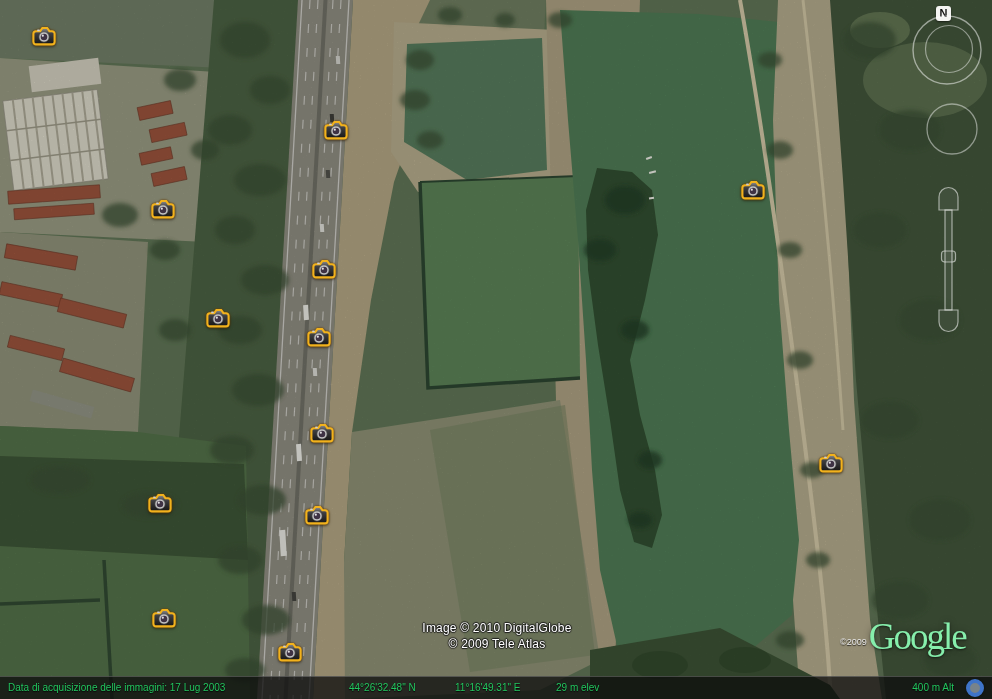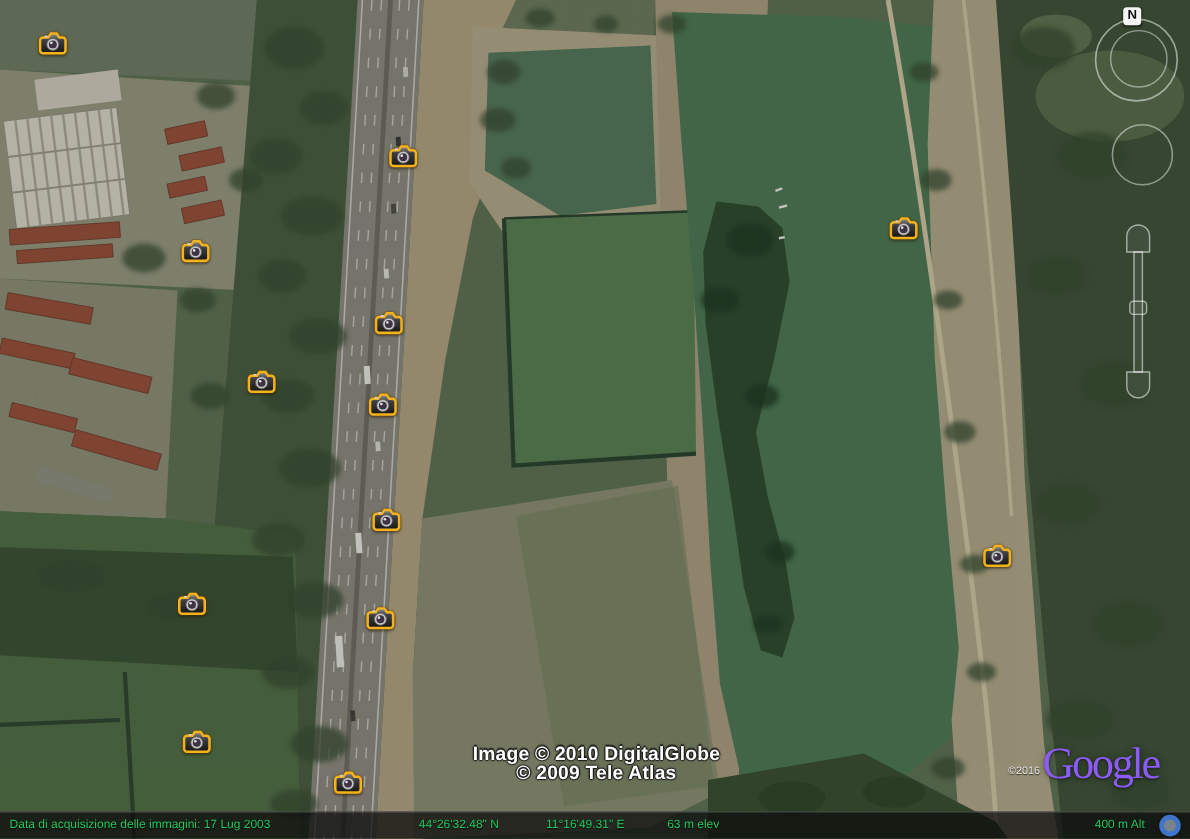--- a/index.html
+++ b/index.html
@@ -14,26 +14,26 @@
                 filter:drop-shadow(0 0 1px rgba(122,72,0,.95)) drop-shadow(0 1px 1px rgba(0,0,0,.5));}
 
   
   .nav-svg{position:absolute;pointer-events:auto;}
   .north-badge{position:absolute;left:936px;top:6px;width:15px;height:15px;background:#f4f4f2;
                border-radius:3px;color:#101010;font-size:11px;font-weight:bold;line-height:15px;
                text-align:center;box-shadow:0 1px 2px rgba(0,0,0,.55);cursor:pointer;}
 
   
   .attribution{position:absolute;left:377px;top:621px;width:240px;text-align:center;color:#fff;
-               font-size:16px;font-weight:bold;line-height:15.5px;letter-spacing:.2px;
+               font-size:12px;font-weight:normal;line-height:15.5px;letter-spacing:.2px;
                text-shadow:-1px 0 1px #1c1c1c,1px 0 1px #1c1c1c,0 -1px 1px #1c1c1c,0 1px 1px #1c1c1c;}
   .logo-area{position:absolute;left:840px;top:620px;display:flex;align-items:flex-end;}
   .logo-copy{color:#e8e8e8;font-size:9px;line-height:9px;margin:0 2px 7px 0;
              text-shadow:0 1px 1px rgba(0,0,0,.8);}
-  .google-logo{color:#8b5cf6;font-family:"Liberation Serif",serif;font-size:37px;line-height:34px;
+  .google-logo{color:#86efac;font-family:"Liberation Serif",serif;font-size:37px;line-height:34px;
                letter-spacing:-2px;text-shadow:0 1px 2px rgba(0,0,0,.55),0 0 7px rgba(0,0,0,.35);}
 
   
   .status-bar{position:absolute;left:0;bottom:0;width:100%;height:22px;
               background:rgba(12,12,12,.75);border-top:1px solid rgba(255,255,255,.22);
               color:#22c55e;font-size:10px;line-height:21px;
               text-shadow:0 1px 1px rgba(0,0,0,.9);}
   .status-bar span{position:absolute;white-space:nowrap;}
   .sb-date{left:8px;}
   .sb-lat{left:349px;}
@@ -342,26 +342,26 @@
       <path d="M4,127 h19 V139 a9.5,9.5 0 0 1 -19,0 Z"></path>
     </g>
   </svg>
 
   <div class="attribution">
     <div>Image © 2010 DigitalGlobe</div>
     <div>© 2009 Tele Atlas</div>
   </div>
 
   <div class="logo-area">
-    <span class="logo-copy">©2016</span>
+    <span class="logo-copy">©2009</span>
     <span class="google-logo">Google</span>
   </div>
 
   <div class="status-bar">
     <span class="sb-date">Data di acquisizione delle immagini: 17 Lug 2003</span>
     <span class="sb-lat">44°26'32.48" N</span>
     <span class="sb-lon">11°16'49.31" E</span>
-    <span class="sb-elev">63 m elev</span>
+    <span class="sb-elev">29 m elev</span>
     <span class="sb-alt">400 m Alt</span>
     <div class="stream-ring"></div>
   </div>
 
 </div>
 
 </body></html>

